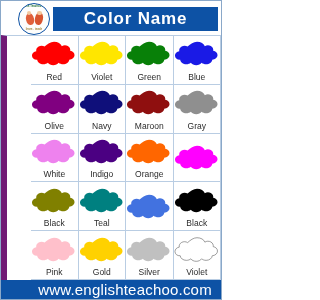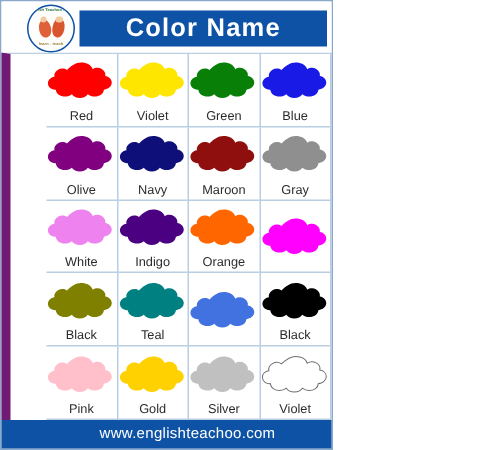--- a/index.html
+++ b/index.html
@@ -148,21 +148,21 @@
   
   .footer {
     flex: 0 0 19px;
     background: #0d52a5;
     display: flex;
     align-items: center;
     justify-content: center;
   }
   .footer .url {
     color: #ffffff;
-    font-size: 10px;
+    font-size: 15px;
     letter-spacing: .2px;
     line-height: 1;
     margin-left: 28px;
   }
 </style>
 </head>
 <body>
 
 <div id="poster">
 

